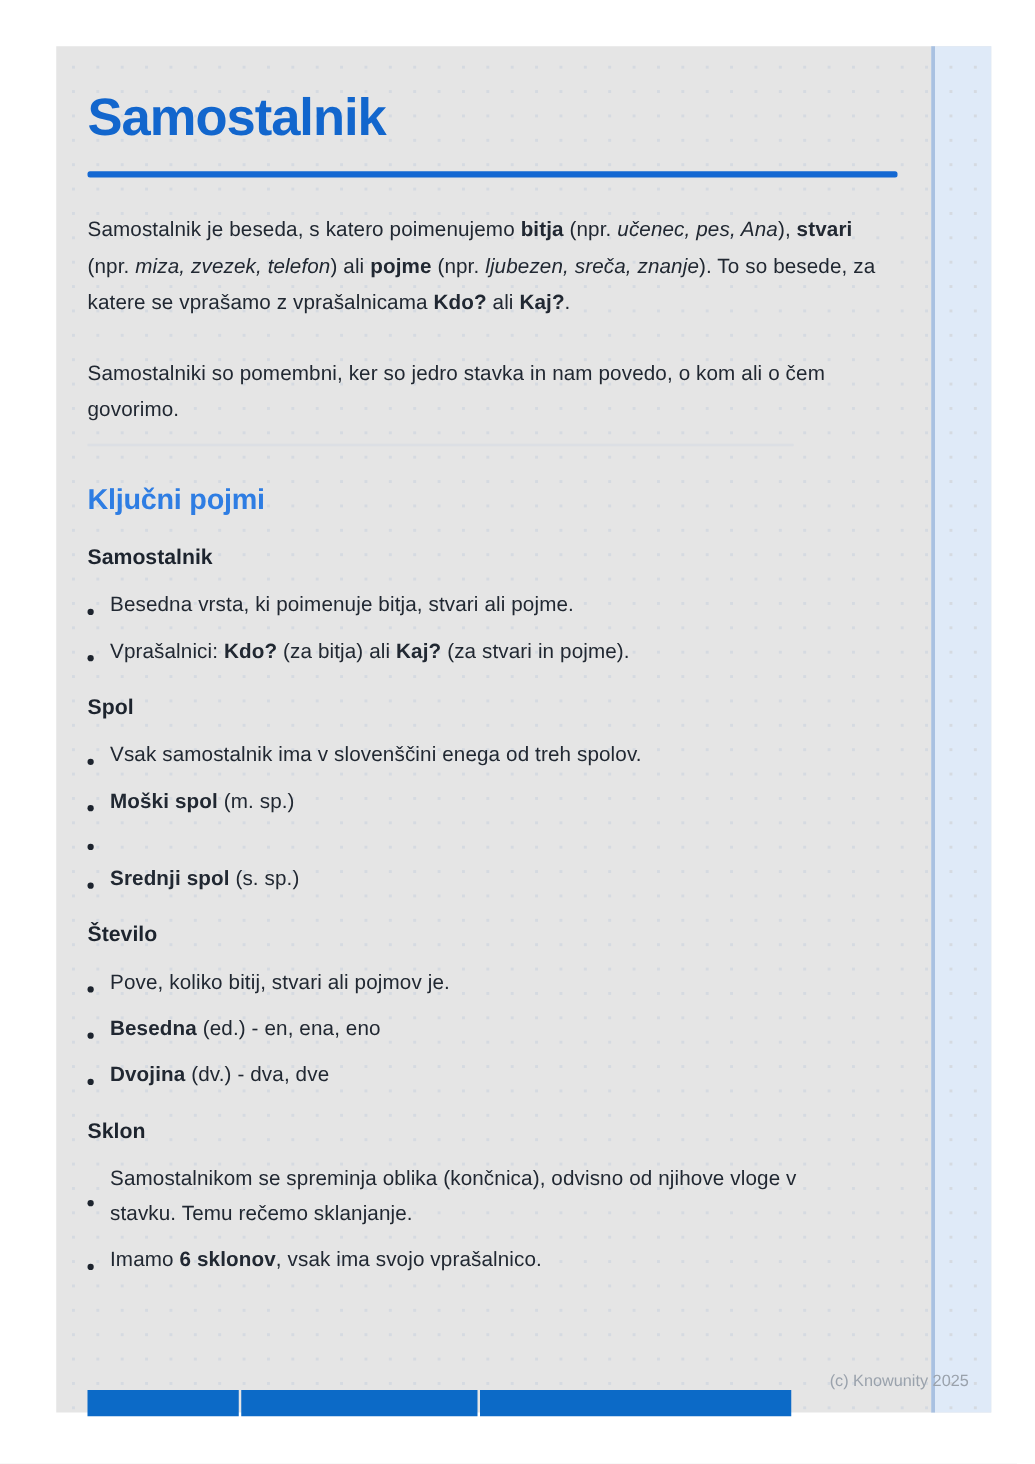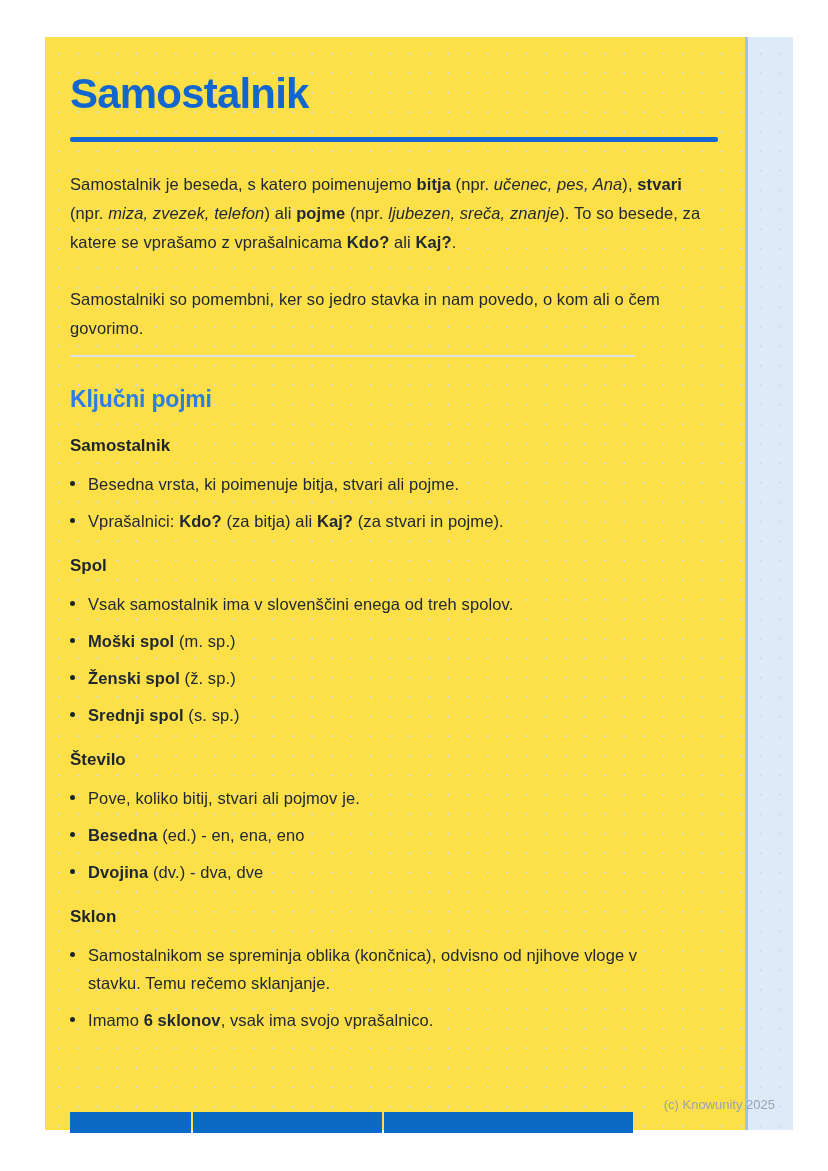--- a/index.html
+++ b/index.html
@@ -20,21 +20,21 @@
     position:relative;
     background:#ffffff;
     font-family:"Liberation Sans","DejaVu Sans",sans-serif;
     color:var(--body-text);
     overflow:hidden;
   }
   .card{
     position:absolute;
     left:45px; top:37px;
     width:748px; height:1093px;
-    background:#fde047;
+    background:#e5e5e5;
   }
   .stripe{
     position:absolute;
     top:0; right:0; bottom:0;
     width:48px;
     background:var(--stripe-fill);
     border-left:3px solid var(--stripe-border);
   }
   .dots-overlay{
     position:absolute;
@@ -99,20 +99,21 @@
     margin-top:13px;
   }
   ul.bullets li{
     display:flex;
     gap:13px;
     font-size:16.5px;
     line-height:28px;
     letter-spacing:0.1px;
     margin-bottom:9px;
     max-width:620px;
+    align-items:center;
   }
   ul.bullets li .bdot{
     flex:none;
     width:5px; height:5px;
     border-radius:50%;
     background:#1d242e;
     margin-top:11px;
   }
   .b{ font-weight:700; }
   .i{ font-style:italic; }
@@ -172,21 +173,20 @@
           <li>
             <span class="bdot"></span>
             <span><span>Vsak samostalnik ima v slovenščini enega od treh spolov.</span></span>
           </li>
           <li>
             <span class="bdot"></span>
             <span><span class="b">Moški spol</span><span> (m. sp.)</span></span>
           </li>
           <li>
             <span class="bdot"></span>
-            <span><span class="b">Ženski spol</span><span> (ž. sp.)</span></span>
           </li>
           <li>
             <span class="bdot"></span>
             <span><span class="b">Srednji spol</span><span> (s. sp.)</span></span>
           </li>
         </ul>
         <h3 class="group-title">Število</h3>
         <ul class="bullets">
           <li>
             <span class="bdot"></span>

